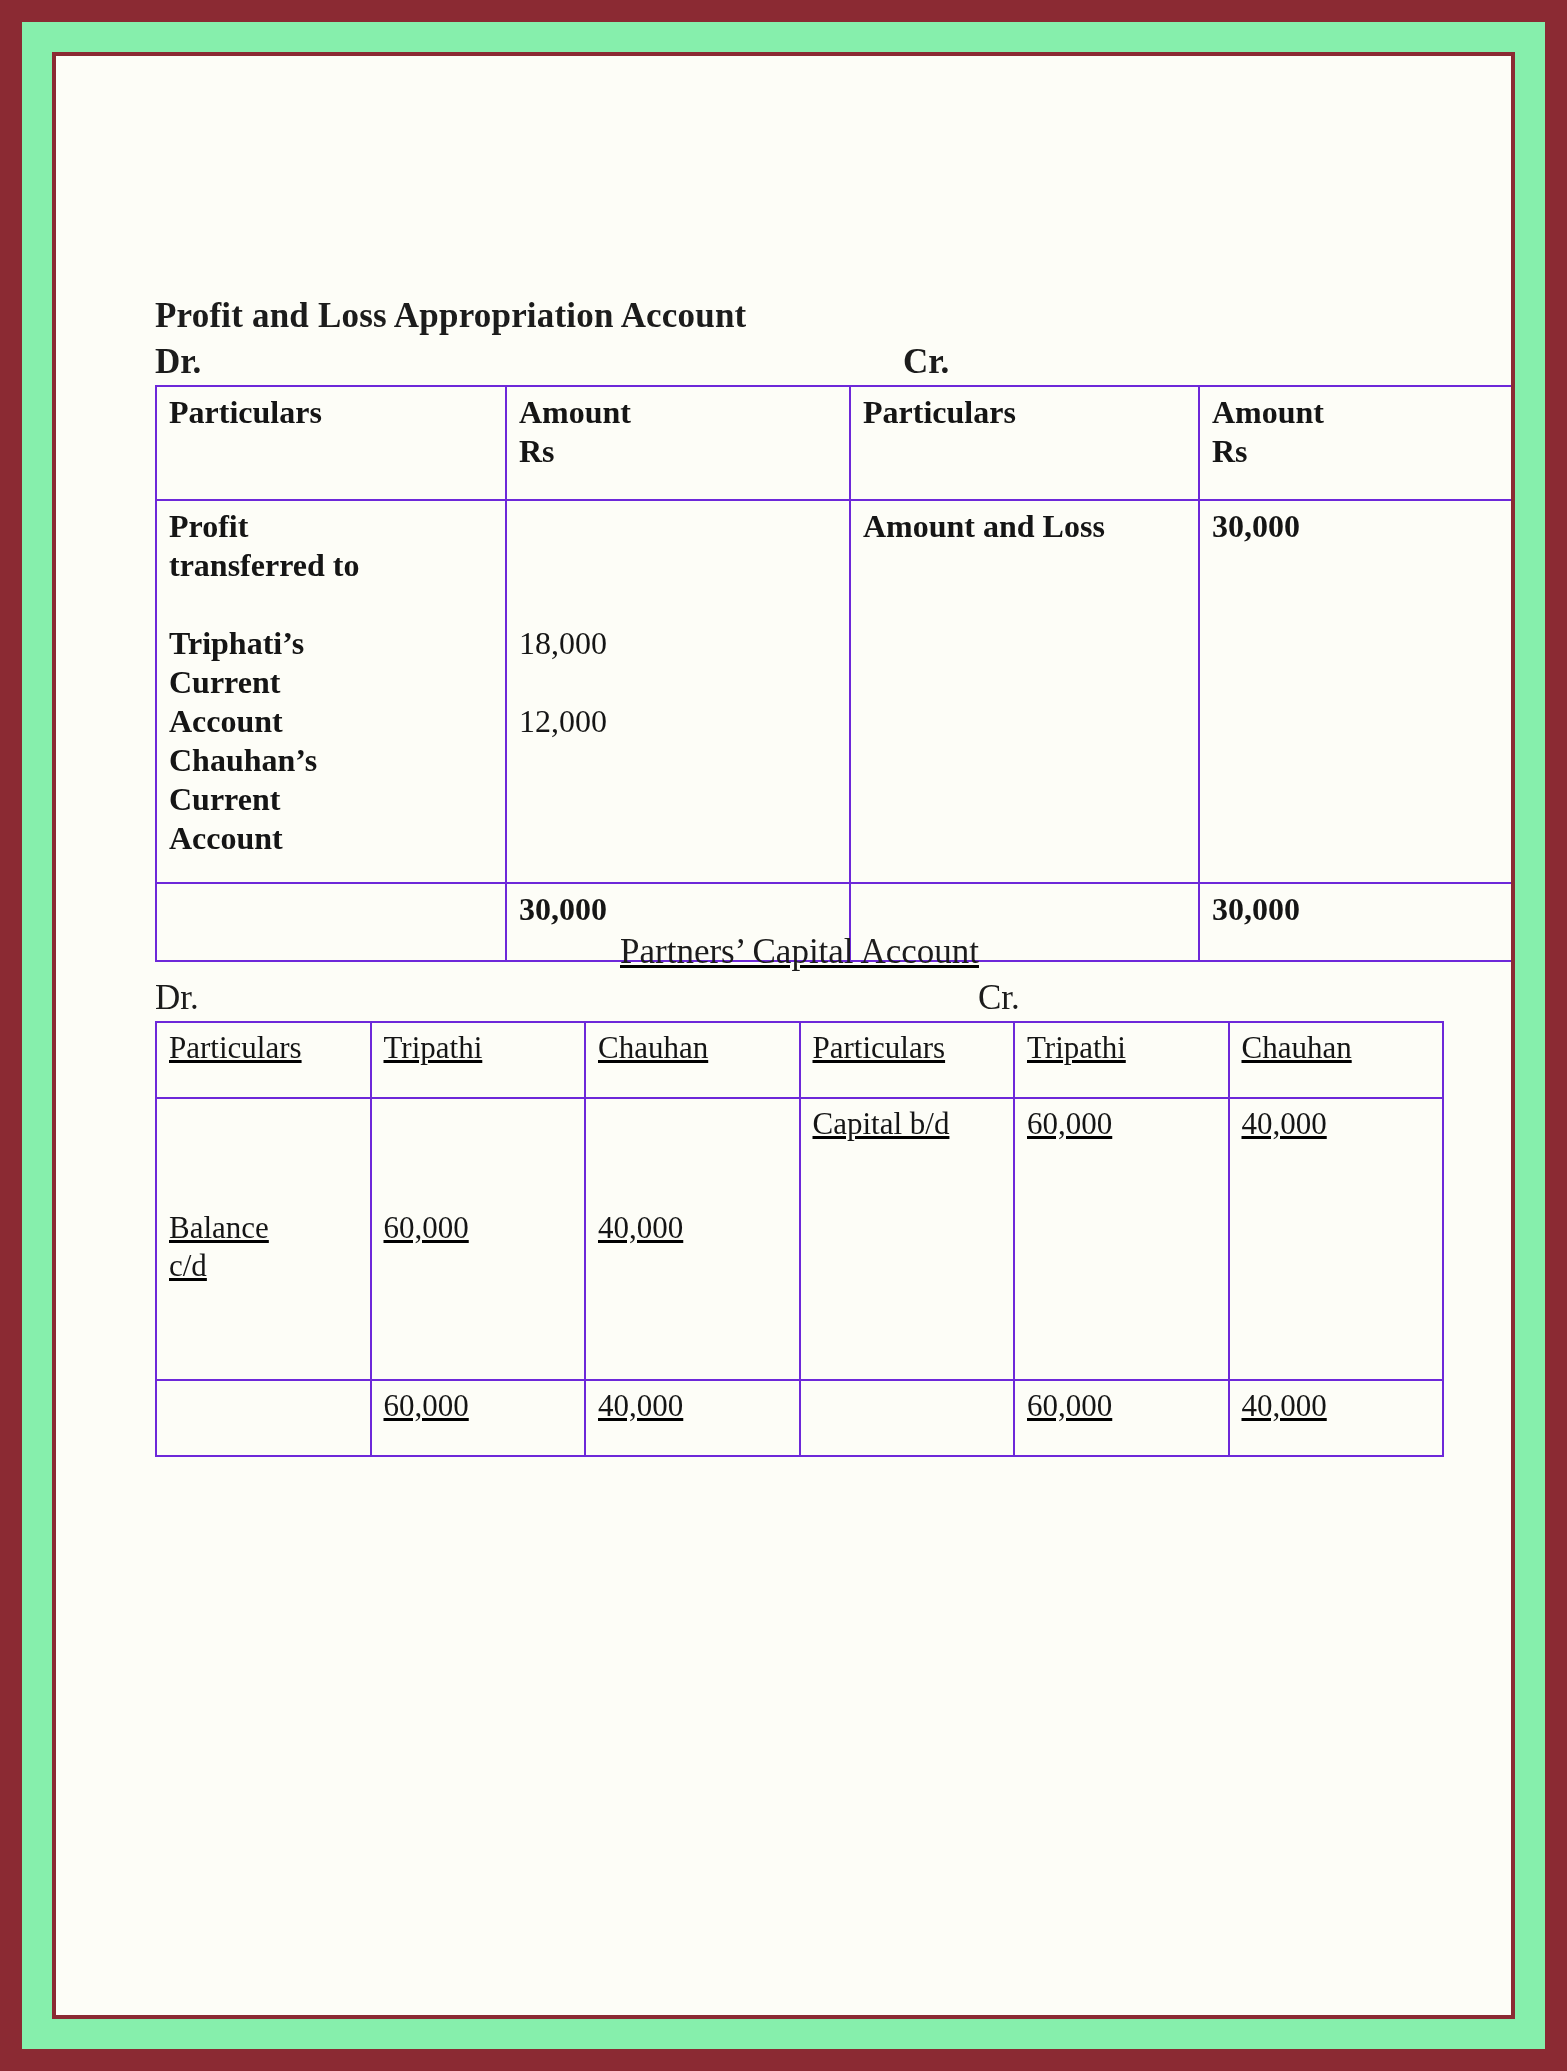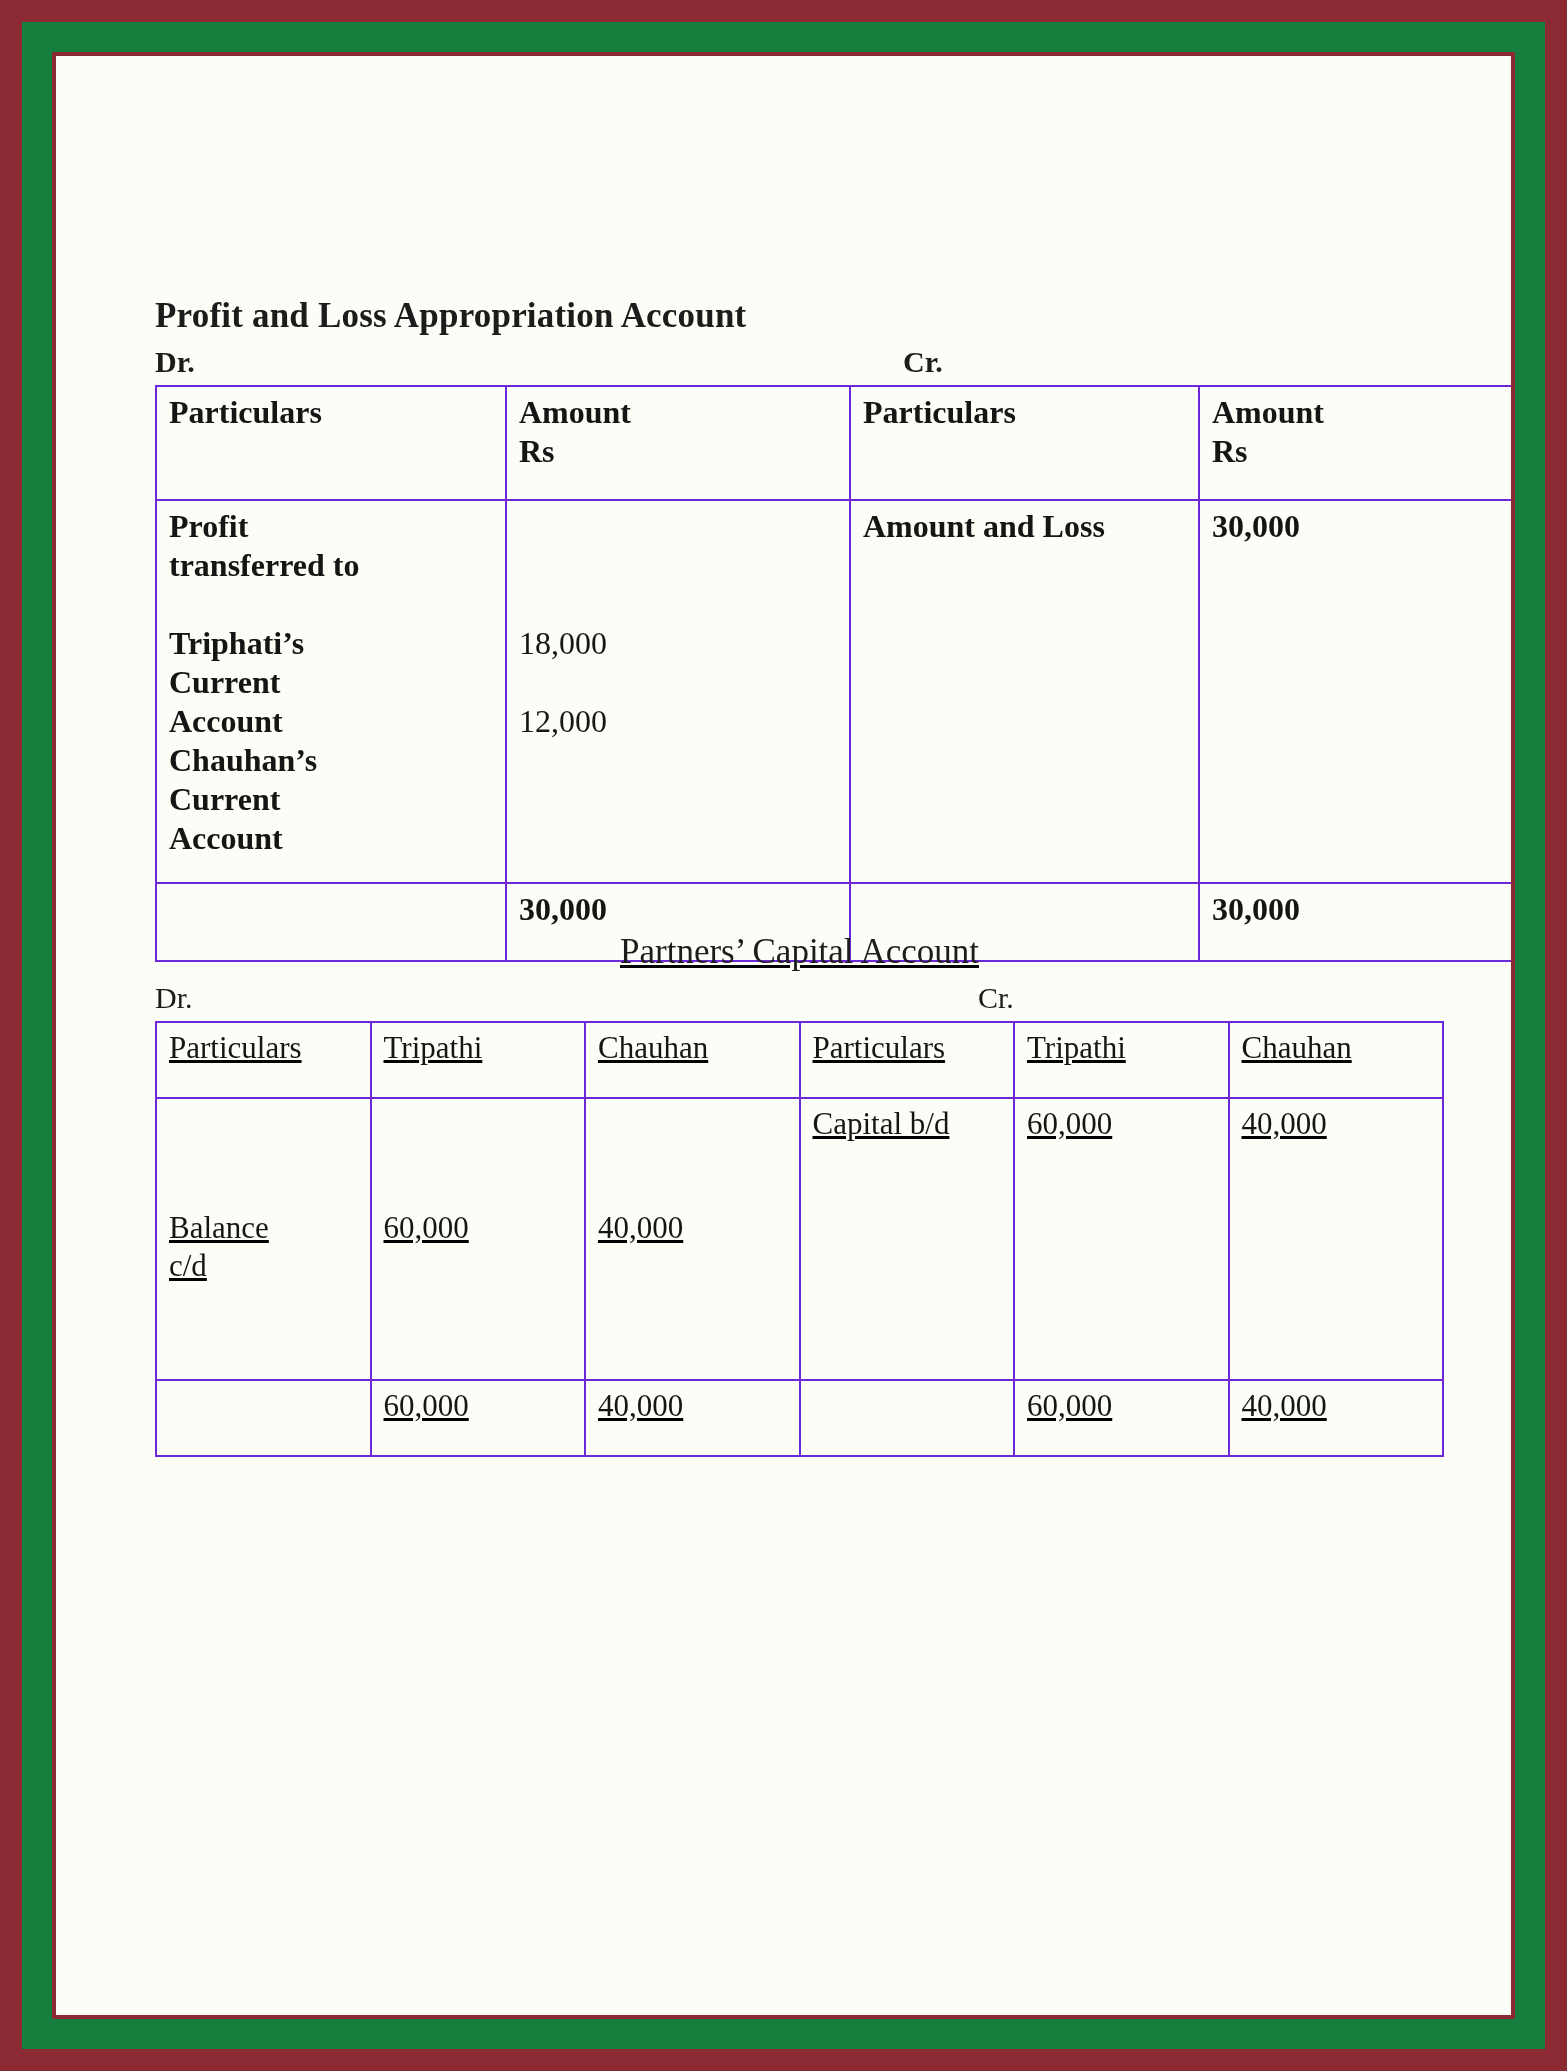--- a/index.html
+++ b/index.html
@@ -15,21 +15,21 @@
   }
 
   
   .page-frame {
     position: absolute;
     left: 0; top: 0;
     width: 1567px;
     height: 2071px;
     box-sizing: border-box;
     border: 22px solid #8b2a33;
-    background: #15803d;
+    background: #86efac;
   }
   .page-rule {
     position: absolute;
     left: 30px; top: 30px;
     right: 30px; bottom: 30px;
     box-sizing: border-box;
     border: 4px solid #8b2a33;
     background: #fdfdf7;
   }
   .page-inner {
@@ -65,21 +65,21 @@
   .title-plain {
     font-weight: normal;
     font-size: 35px;
     line-height: 47px;
     color: #1c1c1c;
     text-align: center;
   }
   .drcr-row {
     position: relative;
     height: 46px;
-    font-size: 30px;
+    font-size: 35px;
     line-height: 46px;
     color: #1c1c1c;
     text-align: right;
   }
   .drcr-row.bold { font-weight: bold; }
   .drcr-left { position: absolute; left: 0; top: 0; }
   .drcr-right-1 { position: absolute; left: 748px; top: 0; }
   .drcr-right-2 { position: absolute; left: 823px; top: 0; }
 
   table.ledger {

